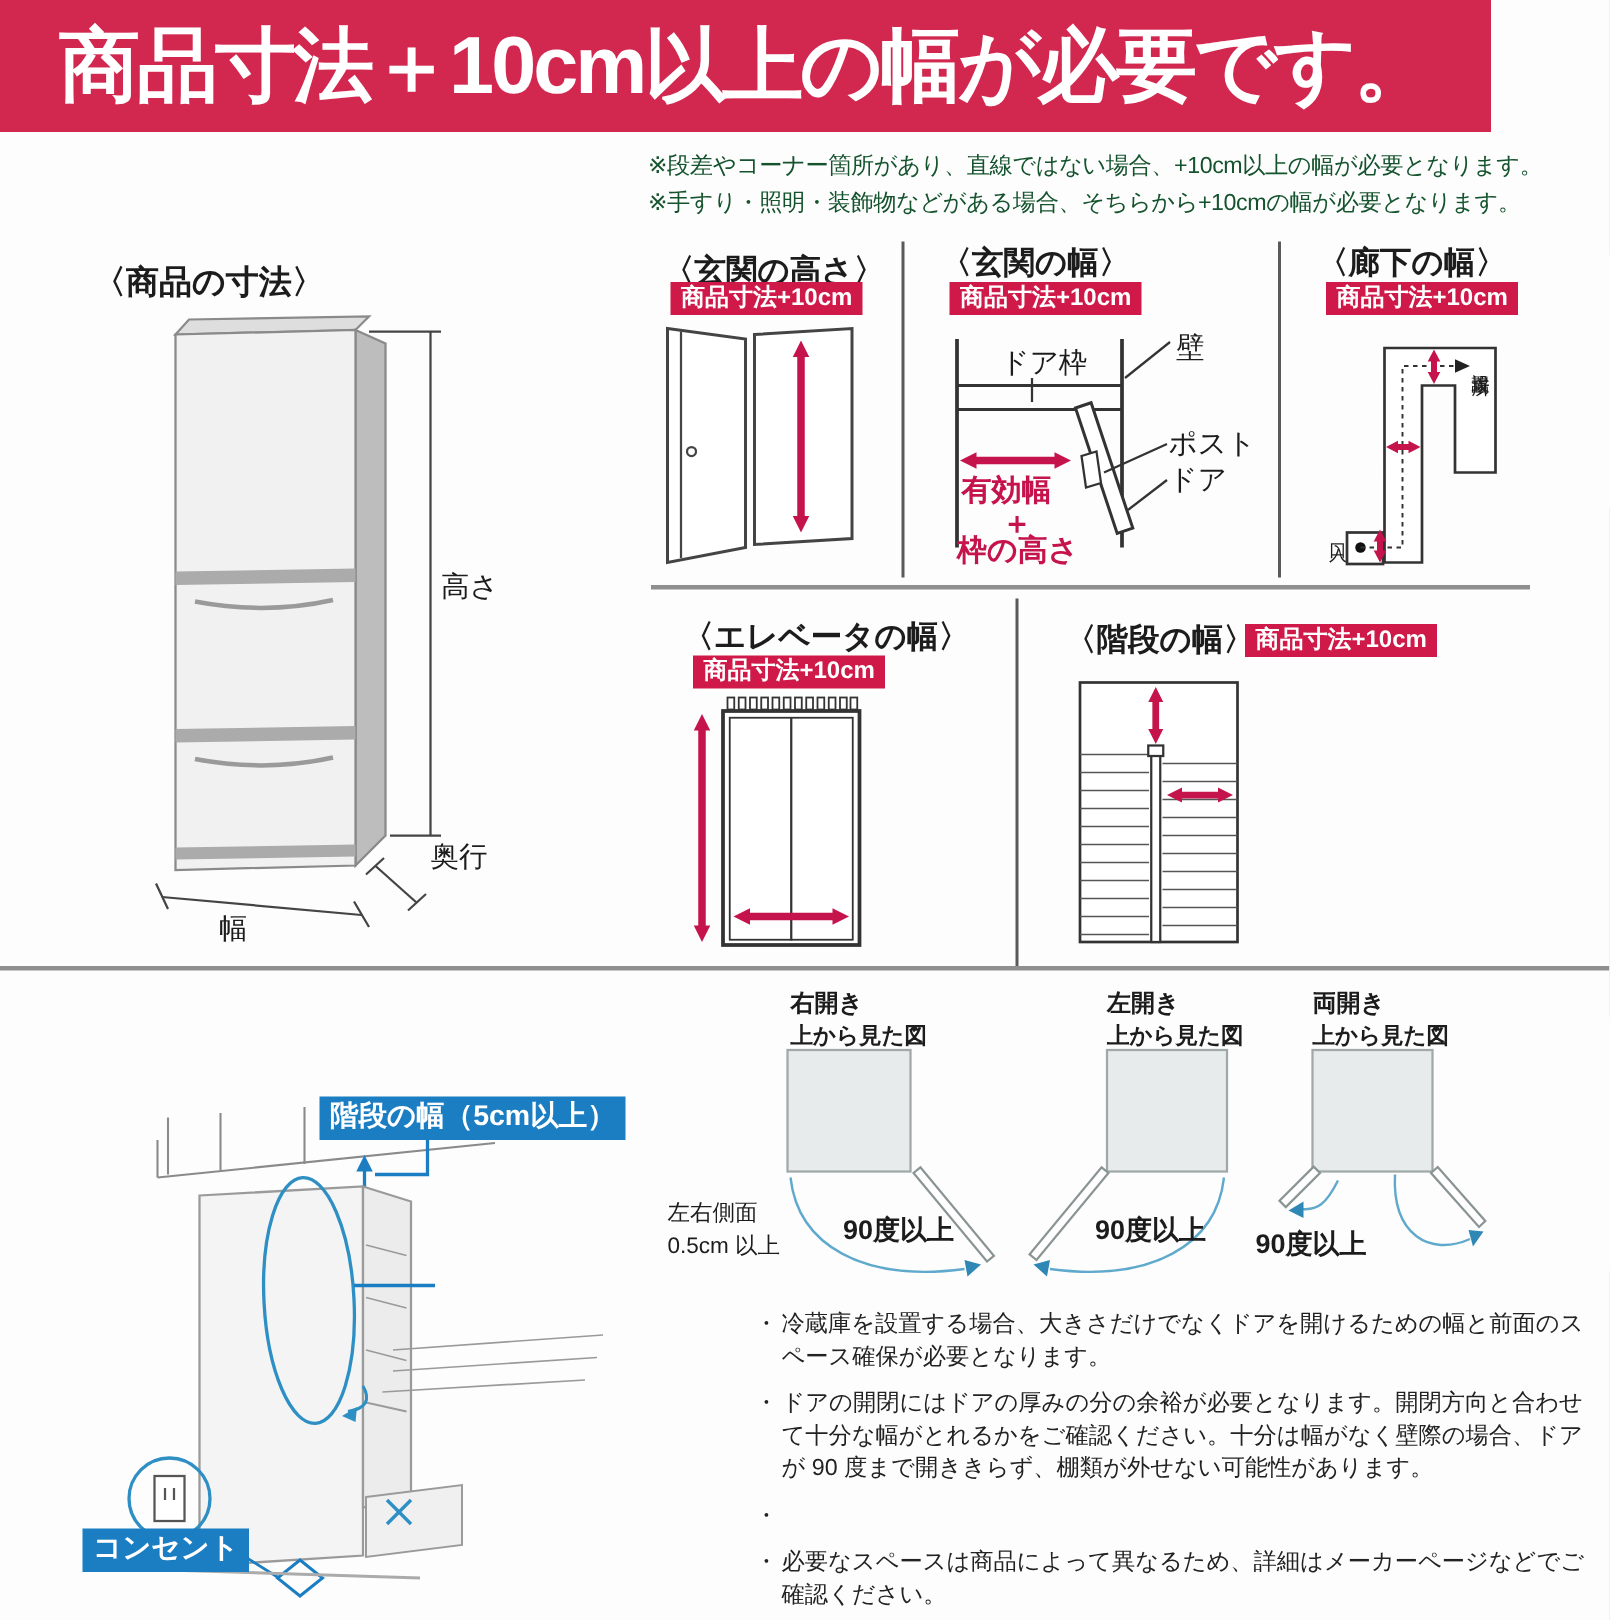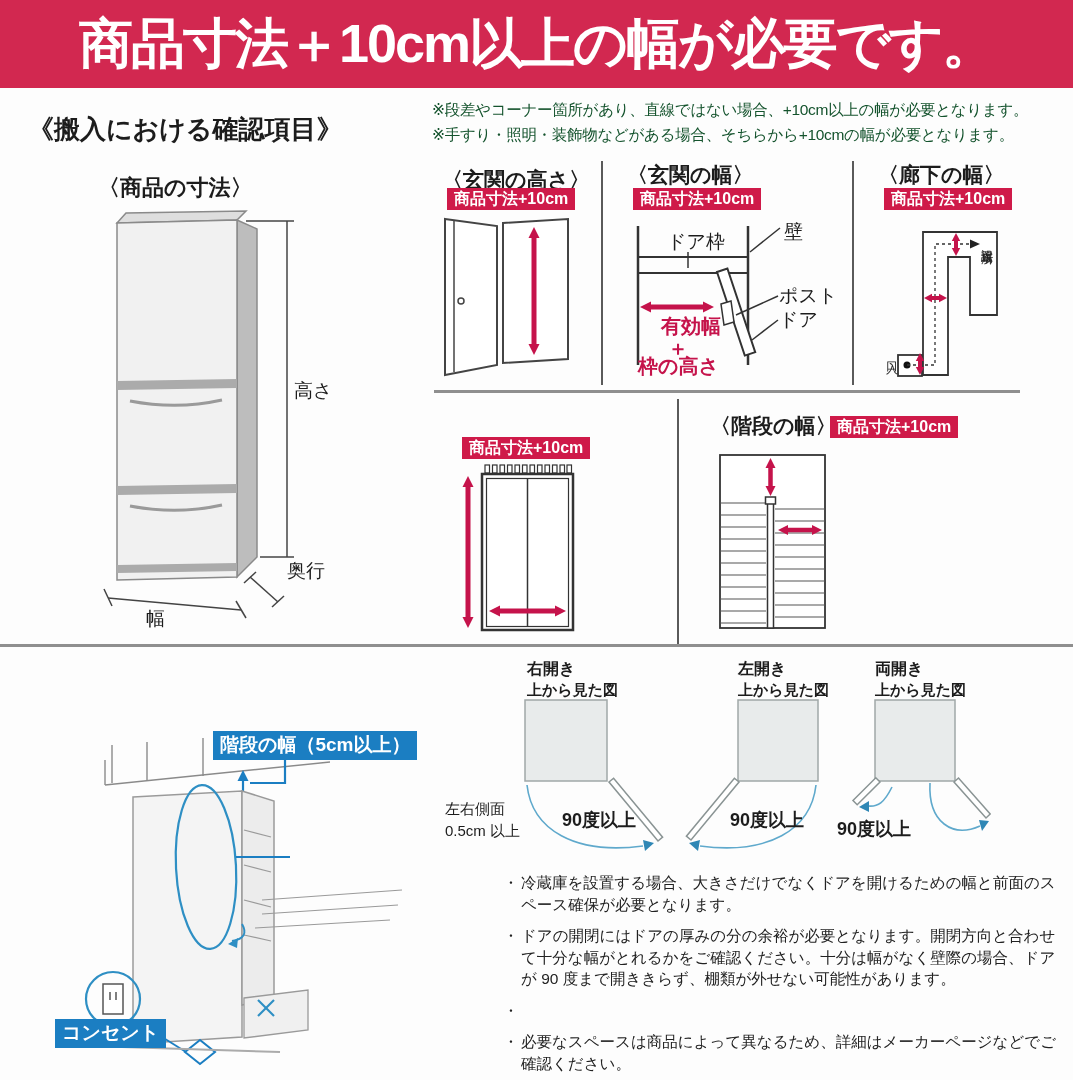--- a/index.html
+++ b/index.html
@@ -1,24 +1,24 @@
 <!DOCTYPE html>
 <html><head>
 <meta charset="utf-8">
 <style>
   html,body{margin:0;padding:0;background:#e8e8e8;}
   .canvas{position:relative;width:1073px;height:1080px;background:#fdfdfd;overflow:hidden;
           font-family:"Liberation Sans","DejaVu Sans",sans-serif;color:#1c1c1c;}
   .t{position:absolute;white-space:nowrap;}
-  .banner{position:absolute;left:0;top:0;width:1073px;height:88px;background:#d22850;
+  .banner{position:absolute;left:0;top:0;width:994px;height:88px;background:#d22850;
           display:flex;align-items:center;justify-content:center;}
   .banner .txt{color:#ffffff;font-size:54px;font-weight:bold;letter-spacing:-2px;}
   .note{font-size:15.5px;color:#14532d;letter-spacing:-0.3px;}
   .h1{font-size:26px;font-weight:bold;letter-spacing:0px;}
-  .h2{font-size:22px;font-weight:bold;margin-left:36px;}
+  .h2{font-size:22px;font-weight:bold;}
   .ptitle{font-size:21px;font-weight:bold;}
   .badge{position:absolute;background:#cf1a49;color:#fff;font-size:16px;font-weight:bold;
          padding:1px 7px 2px 7px;line-height:19px;}
   .divider-v{position:absolute;width:2px;background:#5a5a5a;}
   .divider-h{position:absolute;height:3px;background:#8f8f8f;}
   .small-label{font-size:19px;}
   .red-label{color:#c5134b;font-weight:bold;font-size:20px;}
   .blue-box{position:absolute;background:#1b7ec2;color:#fff;font-size:19px;font-weight:bold;
             padding:2px 7px 3px 7px;line-height:24px;text-align:center;}
   .vtext{writing-mode:vertical-rl;text-orientation:upright;font-size:12px;letter-spacing:1px;}
@@ -36,21 +36,20 @@
 
 <div class="canvas">
 
   <div class="banner">
     <div class="txt">商品寸法＋10cm以上の幅が必要です。</div>
   </div>
 
   <div class="t note" style="left:432px;top:100px;">※段差やコーナー箇所があり、直線ではない場合、+10cm以上の幅が必要となります。</div>
   <div class="t note" style="left:432px;top:125px;">※手すり・照明・装飾物などがある場合、そちらから+10cmの幅が必要となります。</div>
 
-  <div class="t h1" style="left:28px;top:112px;">《搬入における確認項目》</div>
   <div class="t h2" style="left:62px;top:173px;">〈商品の寸法〉</div>
 
   <svg style="left:60px;top:205px;" width="300" height="430" viewBox="0 0 300 430">
     <polygon points="57,18 66,8 186,6 177,15" fill="#dedede" stroke="#8a8a8a" stroke-width="1.5"></polygon>
     <polygon points="177,15 197,24 197,352 177,372" fill="#bdbdbd" stroke="#8a8a8a" stroke-width="1.5"></polygon>
     <polygon points="57,18 177,15 177,372 57,375" fill="#f1f1f1" stroke="#8a8a8a" stroke-width="1.5"></polygon>
     <polygon points="57,176 177,174 177,183 57,185" fill="#ababab"></polygon>
     <path d="M70,196 Q117,205 162,195" fill="none" stroke="#9a9a9a" stroke-width="3"></path>
     <polygon points="57,281 177,279 177,288 57,290" fill="#ababab"></polygon>
     <path d="M70,301 Q117,310 162,300" fill="none" stroke="#9a9a9a" stroke-width="3"></path>
@@ -108,21 +107,21 @@
     <g>
       <polygon points="12,95 23,89.5 23,100.5" fill="#c5134b"></polygon>
       <polygon points="86,95 75,89.5 75,100.5" fill="#c5134b"></polygon>
       <line x1="21" y1="95" x2="77" y2="95" stroke="#c5134b" stroke-width="5"></line>
     </g>
   </svg>
   <div class="t small-label" style="left:667px;top:229px;">ドア枠</div>
   <div class="t small-label" style="left:784px;top:219px;">壁</div>
   <div class="t small-label" style="left:779px;top:283px;">ポスト</div>
   <div class="t small-label" style="left:779px;top:307px;">ドア</div>
-  <div class="t red-label" style="left:641px;top:313px;padding-left:20px;">有効幅</div>
+  <div class="t red-label" style="left:641px;top:313px;">有効幅</div>
   <div class="t red-label" style="left:668px;top:335px;">＋</div>
   <div class="t red-label" style="left:638px;top:353px;">枠の高さ</div>
 
   <div class="t ptitle" style="left:878px;top:161px;">〈廊下の幅〉</div>
   <div class="badge" style="left:884px;top:188px;">商品寸法+10cm</div>
   <svg style="left:862px;top:212px;" width="205" height="185" viewBox="0 0 205 185">
     <path d="M61,20 L135,20 L135,103 L108,103 L108,45 L86,45 L86,163 L61,163 Z" fill="#ffffff" stroke="#333" stroke-width="1.8"></path>
     <rect x="36" y="143" width="24" height="21" fill="#ffffff" stroke="#333" stroke-width="1.8"></rect>
     <circle cx="45" cy="153" r="3.5" fill="#111"></circle>
     <path d="M45,153 L73,153 L73,32 L110,32" fill="none" stroke="#333" stroke-width="1.3" stroke-dasharray="3,3"></path>
@@ -139,20 +138,21 @@
     </g>
     <g>
       <polygon points="58,141 53.8,149 62.2,149" fill="#c5134b"></polygon>
       <polygon points="58,163 53.8,155 62.2,155" fill="#c5134b"></polygon>
       <line x1="58" y1="147" x2="58" y2="157" stroke="#c5134b" stroke-width="4"></line>
     </g>
   </svg>
   <div class="t vtext" style="left:978px;top:240px;height:60px;">設置場所</div>
   <div class="t vtext" style="left:883px;top:352px;height:32px;">入口</div>
 
+  <div class="t ptitle" style="left:455px;top:410px;">〈エレベータの幅〉</div>
   <div class="badge" style="left:462px;top:437px;">商品寸法+10cm</div>
   <svg style="left:455px;top:460px;" width="130" height="180" viewBox="0 0 130 180">
     <g stroke="#333" stroke-width="1.2" fill="#fff">
       <rect x="30" y="5" width="4.5" height="8"></rect>
         <rect x="37.5" y="5" width="4.5" height="8"></rect>
       <rect x="45" y="5" width="4.5" height="8"></rect>
         <rect x="52.5" y="5" width="4.5" height="8"></rect>
       <rect x="60" y="5" width="4.5" height="8"></rect>
         <rect x="67.5" y="5" width="4.5" height="8"></rect>
       <rect x="75" y="5" width="4.5" height="8"></rect>

